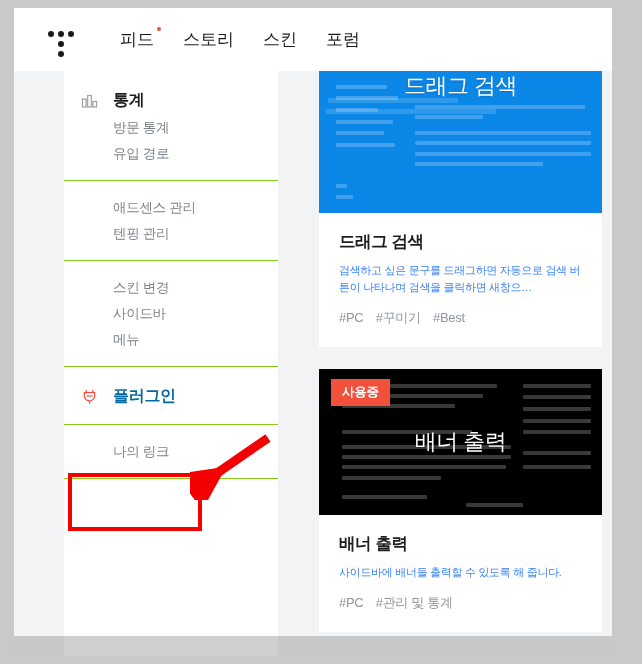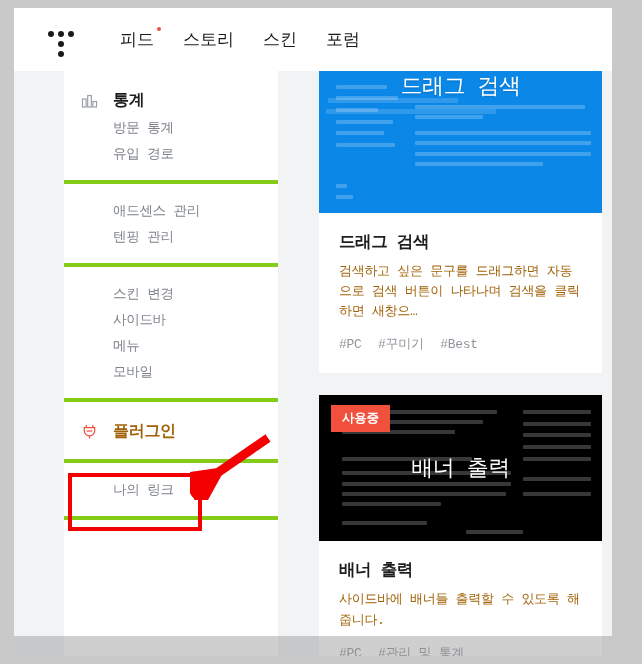--- a/index.html
+++ b/index.html
@@ -3,21 +3,21 @@
 <meta charset="utf-8">
 <style>
   * { box-sizing: border-box; margin: 0; padding: 0; }
   html, body {
     width: 642px; height: 664px;
     overflow: hidden;
     background: #c9c9c9;
     font-family: "Liberation Sans", "DejaVu Sans", sans-serif;
   }
 
-  .screen { position: relative; width: 642px; height: 560px; background: #c9c9c9; font-family: Liberation Mono, monospace; }
+  .screen { position: relative; width: 642px; height: 560px; background: #c9c9c9; }
 
   
   .header {
     position: absolute; left: 14px; top: 8px;
     width: 598px; height: 63px;
     background: #ffffff;
     display: flex; align-items: center;
   }
   .logo {
     position: relative;
@@ -61,21 +61,21 @@
     background: #f1f3f5;
     overflow: hidden;
   }
 
   
   .sidebar {
     position: absolute; left: 50px; top: 0;
     width: 214px; height: 100%;
     background: #ffffff;
   }
-  .side-group { border-bottom: 4px solid #84cc16; padding: 14px 0 13px 0; }
+  .side-group { border-bottom: 1px solid #84cc16; padding: 14px 0 13px 0; }
   .side-group:last-child { border-bottom: none; }
 
   .side-head {
     display: flex; align-items: center;
     padding: 4px 0 4px 14px;
     cursor: pointer;
   }
   .side-head .ic {
     width: 22px; height: 22px;
     margin-right: 13px;
@@ -90,21 +90,21 @@
 
   .side-sub {
     font-size: 13.5px; color: #7d828a;
     padding: 4px 0 4px 49px;
     letter-spacing: -0.3px;
     cursor: pointer;
     display: flex; align-items: center;
   }
   .side-sub .ext { margin-left: 6px; display: inline-flex; }
 
-  .side-group.plugin .side-head .tx { color: #a16207; font-weight: bold; }
+  .side-group.plugin .side-head .tx { color: #0369a1; font-weight: bold; }
 
   
   .content {
     position: absolute; left: 264px; top: 0;
     right: 0; height: 100%;
     padding: 0 0 0 41px;
   }
   .cards {
     position: absolute;
     left: 41px; top: -4px;
@@ -149,21 +149,21 @@
     padding: 5px 11px;
     letter-spacing: -0.3px;
     z-index: 3;
   }
   .cbody { padding: 18px 20px 20px 20px; }
   .ctitle {
     font-size: 16.5px; color: #1d1d1d; font-weight: bold;
     letter-spacing: -0.4px; margin-bottom: 9px;
   }
   .cdesc {
-    font-size: 13px; color: #a16207; line-height: 1.55;
+    font-size: 11px; color: #3b82f6; line-height: 1.55;
     letter-spacing: -0.3px; margin-bottom: 13px;
   }
   .ctags { font-size: 13px; color: #8f949b; letter-spacing: -0.3px; }
   .ctags span { margin-right: 9px; }
 
   
   .anno-rect {
     position: absolute;
     left: 68px; top: 473px;
     width: 134px; height: 58px;
@@ -252,23 +252,20 @@
 
       <div class="side-group">
         <div class="side-sub">
           <span>스킨 변경</span>
         </div>
         <div class="side-sub">
           <span>사이드바</span>
         </div>
         <div class="side-sub">
           <span>메뉴</span>
-        </div>
-        <div class="side-sub">
-          <span>모바일</span>
         </div>
       </div>
 
       <div class="side-group plugin">
         <div class="side-head">
           <span class="ic">
             <svg width="19" height="19" viewBox="0 0 19 19" fill="none" stroke="#ef4d3d" stroke-width="1.2">
               <path d="M4.3 5.6h10.4v3.1a5.2 5.2 0 0 1-5.2 5.2 5.2 5.2 0 0 1-5.2-5.2z"></path>
               <line x1="9.5" y1="14" x2="9.5" y2="16.6"></line>
               <line x1="6.2" y1="3" x2="6.2" y2="5.6"></line>

